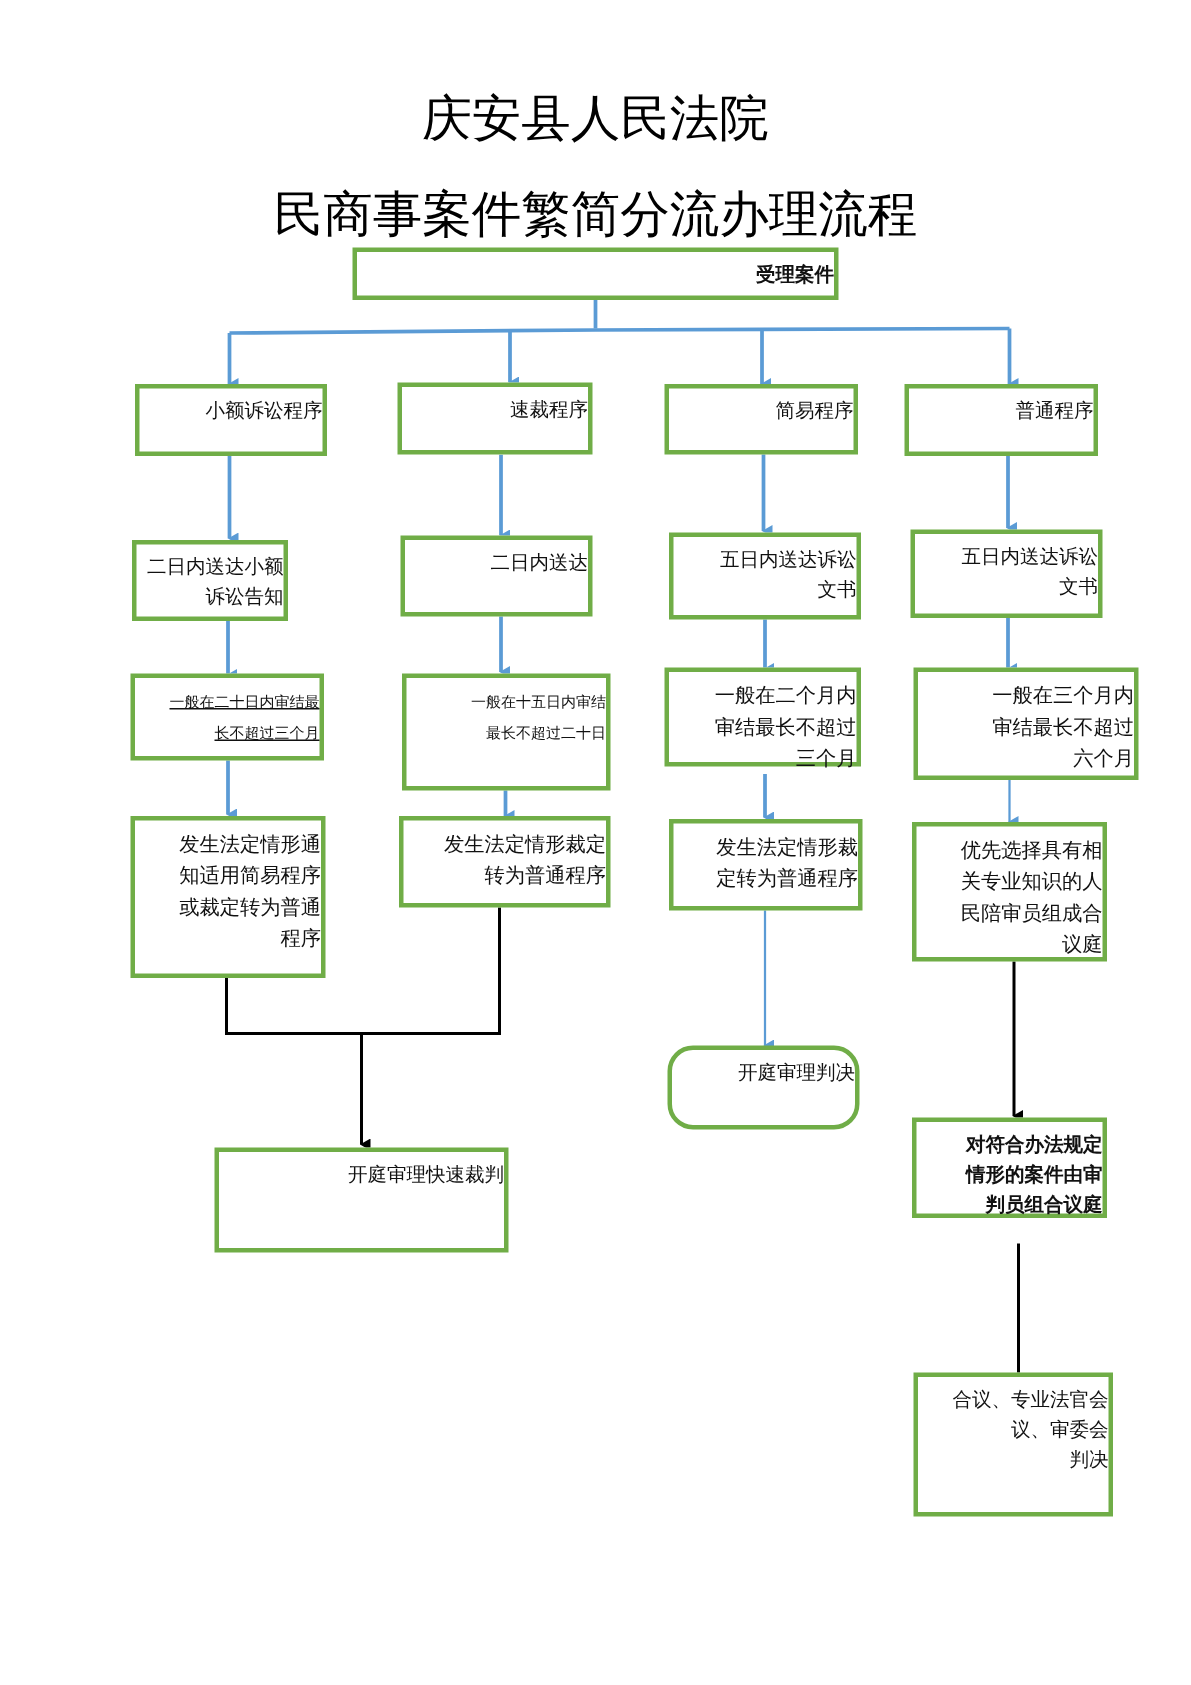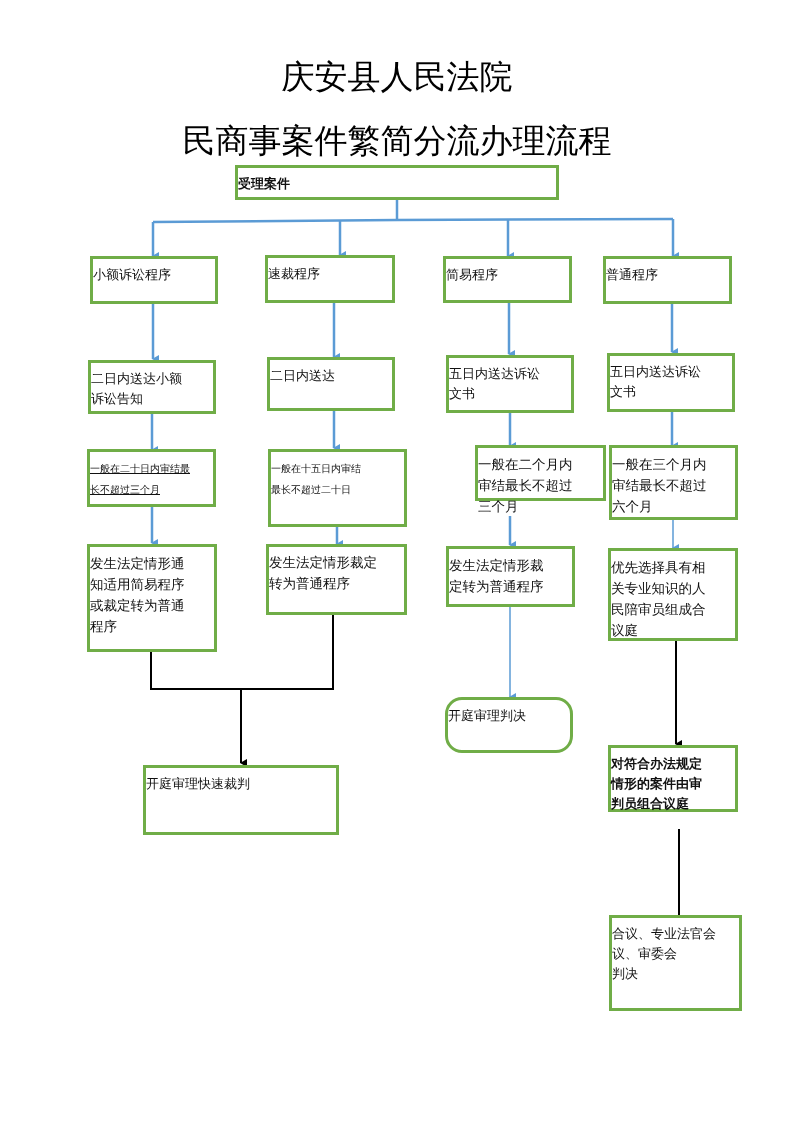--- a/index.html
+++ b/index.html
@@ -1,23 +1,23 @@
 <!DOCTYPE html>
 <html><head>
 <meta charset="utf-8">
 <style>
   html, body { margin: 0; padding: 0; background: #ffffff; }
   body { width: 794px; height: 1123px; position: relative; overflow: hidden;
          font-family: "DejaVu Sans", "Liberation Sans", sans-serif; color: #000; }
   .title { position: absolute; left: 0; width: 794px; text-align: center;
-           font-family: Liberation Mono, monospace; font-size: 33px; line-height: 40px; }
+           font-family: Liberation Serif, serif; font-size: 33px; line-height: 40px; }
   #t1 { top: 60px; }
   #t2 { top: 104px; margin-top: 20px; }
   .box { position: absolute; box-sizing: border-box; border: 3px solid #70ad47; background: #fff;
-         text-align: left; font-size: 13px; line-height: 20px; padding-top: 6px; color: #111; }
+         text-align: right; font-size: 13px; line-height: 20px; padding-top: 6px; color: #111; }
   .box span { display: block; white-space: pre-line; }
   .box.small span { font-size: 10px; line-height: 21px; }
   .box.big span { font-size: 13.5px; line-height: 21px; }
   .box.bold span { font-weight: bold; font-size: 13px; }
   svg.lines { position: absolute; left: 0; top: 0; }
 </style>
 </head>
 <body>
 
 <div class="title" id="t1">庆安县人民法院</div>
@@ -67,21 +67,21 @@
   </g>
 </svg>
 
 <div class="box bold" style="left:235px;top:165px;width:324px;height:35px;">
   <span>受理案件</span>
 </div>
 
 <div class="box" style="left:90px;top:256px;width:128px;height:48px;">
   <span>小额诉讼程序</span>
 </div>
-<div class="box" style="left:88px;top:360px;width:128px;height:54px;">
+<div class="box" style="left:88px;top:360px;width:104px;height:54px;">
   <span>二日内送达小额
 诉讼告知</span>
 </div>
 <div class="box small" style="left:87px;top:449px;width:129px;height:58px;text-decoration:underline;">
   <span>一般在二十日内审结最
 长不超过三个月</span>
 </div>
 <div class="box big" style="left:87px;top:544px;width:130px;height:108px;">
   <span>发生法定情形通
 知适用简易程序
@@ -92,53 +92,53 @@
 <div class="box" style="left:265px;top:255px;width:130px;height:48px;">
   <span>速裁程序</span>
 </div>
 <div class="box" style="left:267px;top:357px;width:128px;height:54px;">
   <span>二日内送达</span>
 </div>
 <div class="box small" style="left:268px;top:449px;width:139px;height:78px;">
   <span>一般在十五日内审结
 最长不超过二十日</span>
 </div>
-<div class="box big" style="left:266px;top:544px;width:141px;height:71px;font-family:Liberation Mono, monospace;">
+<div class="box big" style="left:266px;top:544px;width:141px;height:61px;">
   <span>发生法定情形裁定
 转为普通程序</span>
 </div>
 
 <div class="box" style="left:443px;top:256px;width:129px;height:47px;">
   <span>简易程序</span>
 </div>
 <div class="box" style="left:446px;top:355px;width:128px;height:58px;">
   <span>五日内送达诉讼
 文书</span>
 </div>
-<div class="box big" style="left:443px;top:445px;width:131px;height:56px;margin-left:32px;">
+<div class="box big" style="left:443px;top:445px;width:131px;height:66px;">
   <span>一般在二个月内
 审结最长不超过
 三个月</span>
 </div>
 <div class="box big" style="left:446px;top:546px;width:129px;height:61px;">
   <span>发生法定情形裁
 定转为普通程序</span>
 </div>
 <div class="box" style="left:445px;top:697px;width:128px;height:56px;border-radius:17px;">
   <span>开庭审理判决</span>
 </div>
 
 <div class="box" style="left:603px;top:256px;width:129px;height:48px;">
   <span>普通程序</span>
 </div>
 <div class="box" style="left:607px;top:353px;width:128px;height:59px;">
   <span>五日内送达诉讼
 文书</span>
 </div>
-<div class="box big" style="left:609px;top:445px;width:129px;height:75px;">
+<div class="box big" style="left:609px;top:445px;width:150px;height:75px;">
   <span>一般在三个月内
 审结最长不超过
 六个月</span>
 </div>
 <div class="box big" style="left:608px;top:548px;width:130px;height:93px;">
   <span>优先选择具有相
 关专业知识的人
 民陪审员组成合
 议庭</span>
 </div>

